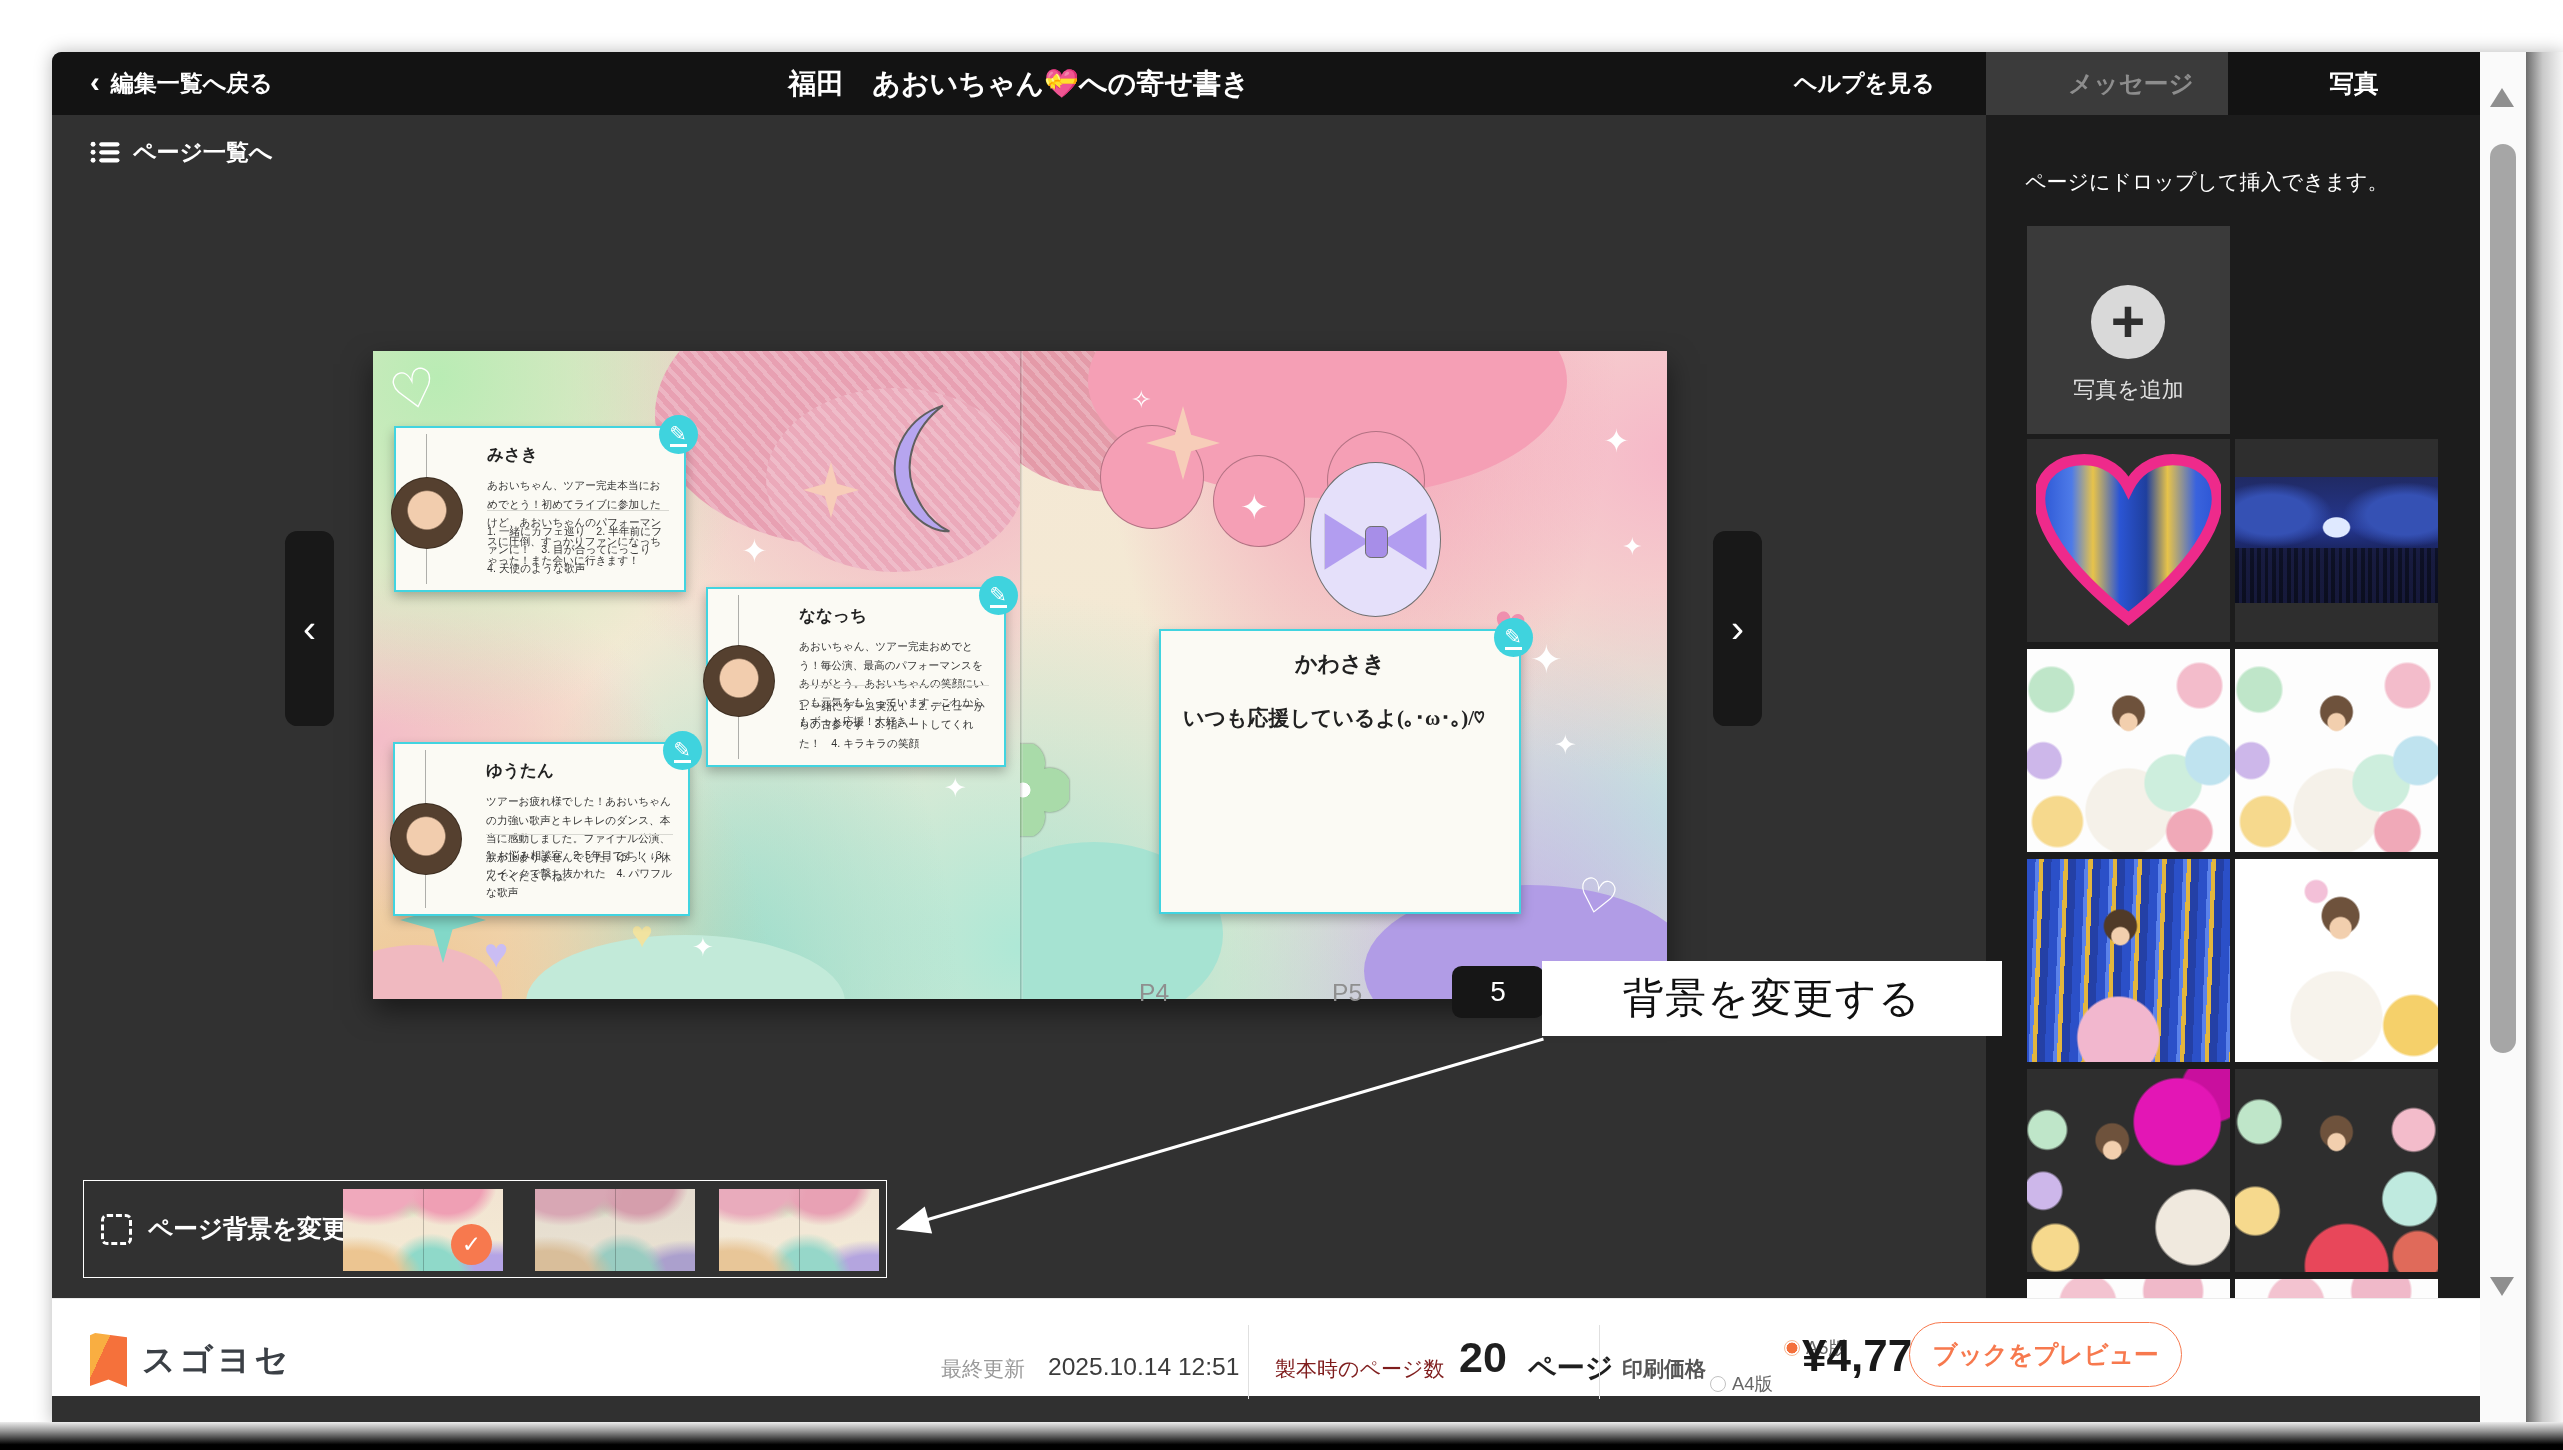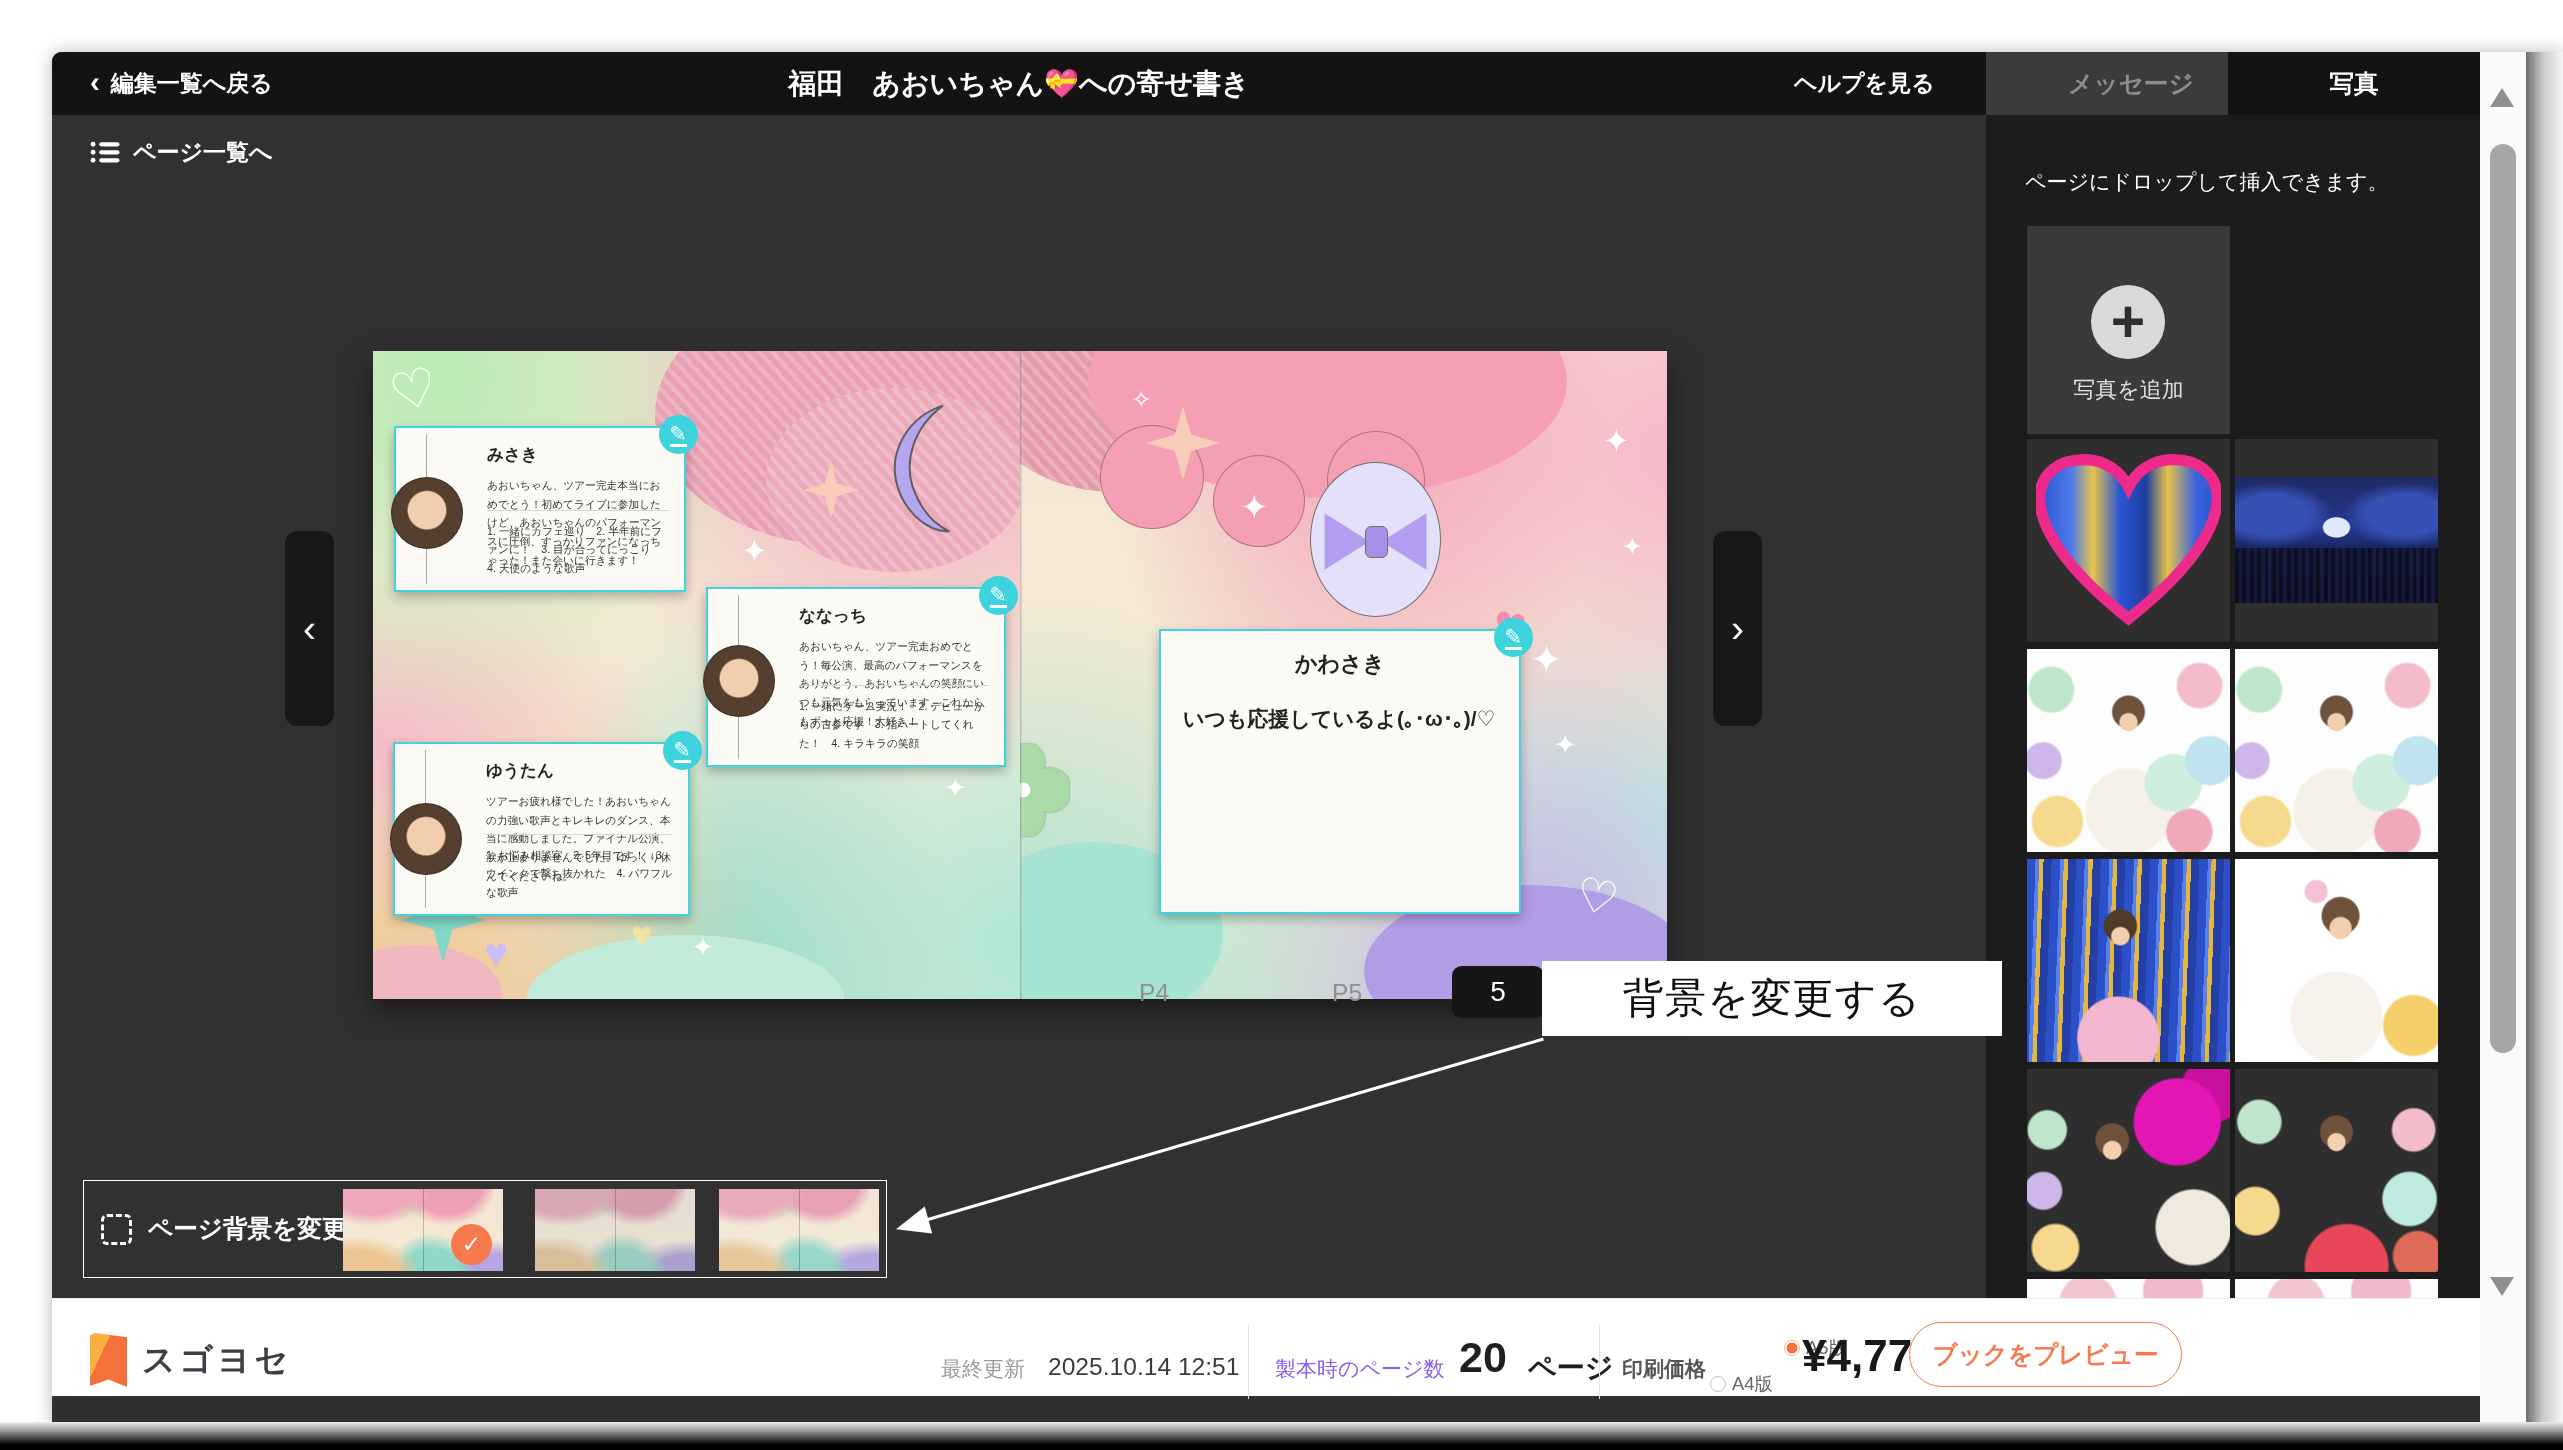--- a/index.html
+++ b/index.html
@@ -84,21 +84,21 @@
   .card::before { content:""; position:absolute; left:29.5px; top:6.1px; bottom:6.1px; width:1.2px;
           background:rgba(60,60,60,.40); }
   .pencil { position:absolute; top:-13.5px; right:-13.5px; width:39px; height:39px; border-radius:50%;
           background:#3fd3de; color:#fff; display:flex; align-items:center; justify-content:center;
           font-size:21px; z-index:6; cursor:pointer; }
   .pencil::after { content:""; position:absolute; bottom:6.8px; left:11px; width:17px; height:2.5px; background:#fff; }
   .avatar { position:absolute; left:-4.9px; width:72px; height:72px; border-radius:50%;
           border:1.2px solid rgba(40,30,20,.55);
           background:radial-gradient(circle at 50% 46%, #f2cdae 0 36%, #55402f 39% 100%); }
   .c-title { position:absolute; left:91px; top:16px; font-size:16.6px; font-weight:bold; color:#222; }
-  .c-body  { position:absolute; left:91px; right:14.7px; top:48px; font-size:10.7px; line-height:1.75; color:#333; }
+  .c-body  { position:absolute; left:91px; right:14.7px; top:48px; font-size:10.7px; line-height:1.75; color:#333;font-family:Liberation Serif, serif; }
   .c-fav   { position:absolute; left:91px; right:14.7px; bottom:12.3px; border-top:1.2px solid #d8d8d2;
              padding-top:11px; font-size:10.7px; line-height:1.75; color:#333; }
   .card-k .c-title { left:0; right:0; text-align:center; top:18.4px; font-size:22px; }
   .card-k .c-body  { left:22px; right:18.4px; top:72px; font-size:21px; font-weight:bold; line-height:1.5; color:#222; }
   .card-k .c-fav   { left:17px; right:17px; bottom:auto; top:184px; padding-top:17px; font-size:16.6px; line-height:1.9; }
   .card-k::before { display:none; }
 
   
   .navbtn { position:absolute; width:49px; height:195px; border-radius:12.3px; background:#181818; border:none;
             color:#fff; font-size:39px; display:flex; align-items:center; justify-content:center; cursor:pointer; }
@@ -416,21 +416,21 @@
 
     <div class="footer">
       <div class="logo-icon"></div>
       <div class="brand">スゴヨセ</div>
 
       <div class="f-label" style="left:889px;top:56px;">最終更新</div>
       <div class="f-value" style="left:996px;top:54px;">2025.10.14 12:51</div>
 
       <div class="vdiv" style="left:1196px;"></div>
 
-      <div class="f-label" style="left:1223px;top:56px;color:#8b5cf6;font-family:Liberation Mono, monospace;">製本時のページ数</div>
+      <div class="f-label" style="left:1223px;top:56px;color:#7f1d1d;font-family:Liberation Mono, monospace;">製本時のページ数</div>
       <div class="pages-num">20</div>
       <div class="pages-unit">ページ</div>
 
       <div class="vdiv" style="left:1547px;"></div>
 
       <div class="f-label" style="left:1570px;top:56px;color:#555;font-weight:bold;">印刷価格</div>
       <div class="radio-row" style="left:1732px;top:36px;">
         <span class="radio sel"></span>
         <span class="radio-label">A5版</span>
       </div>

